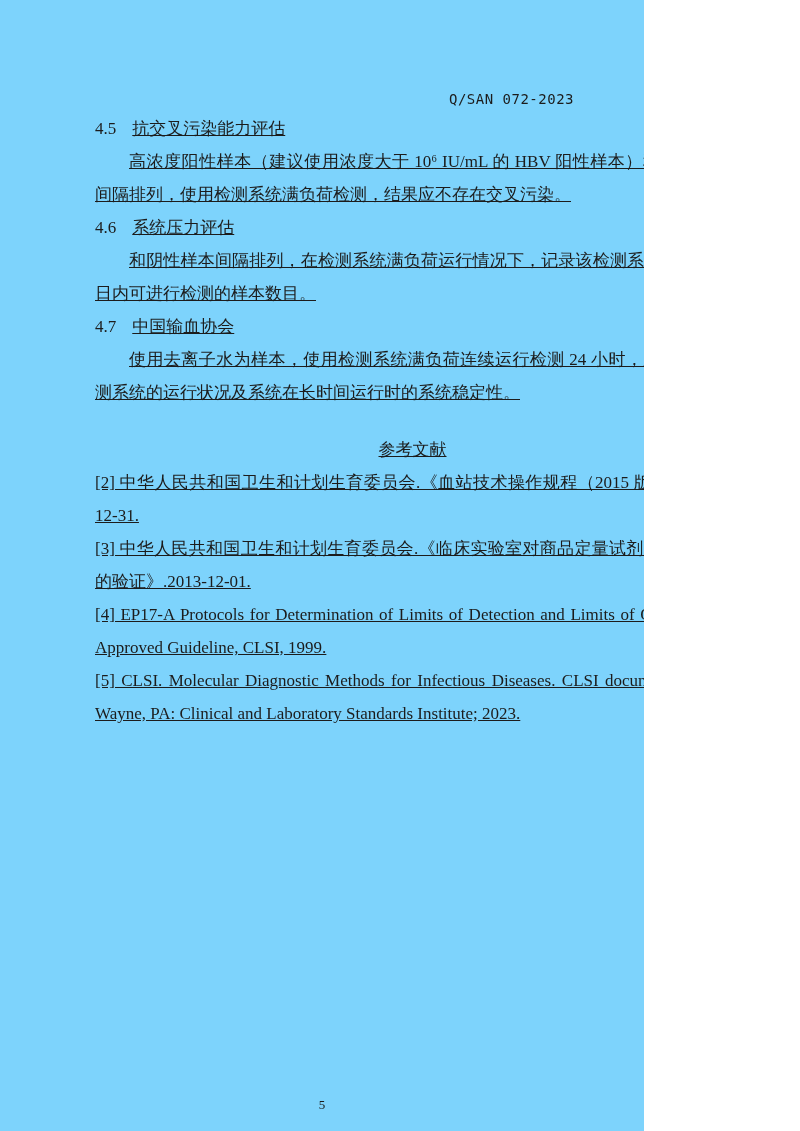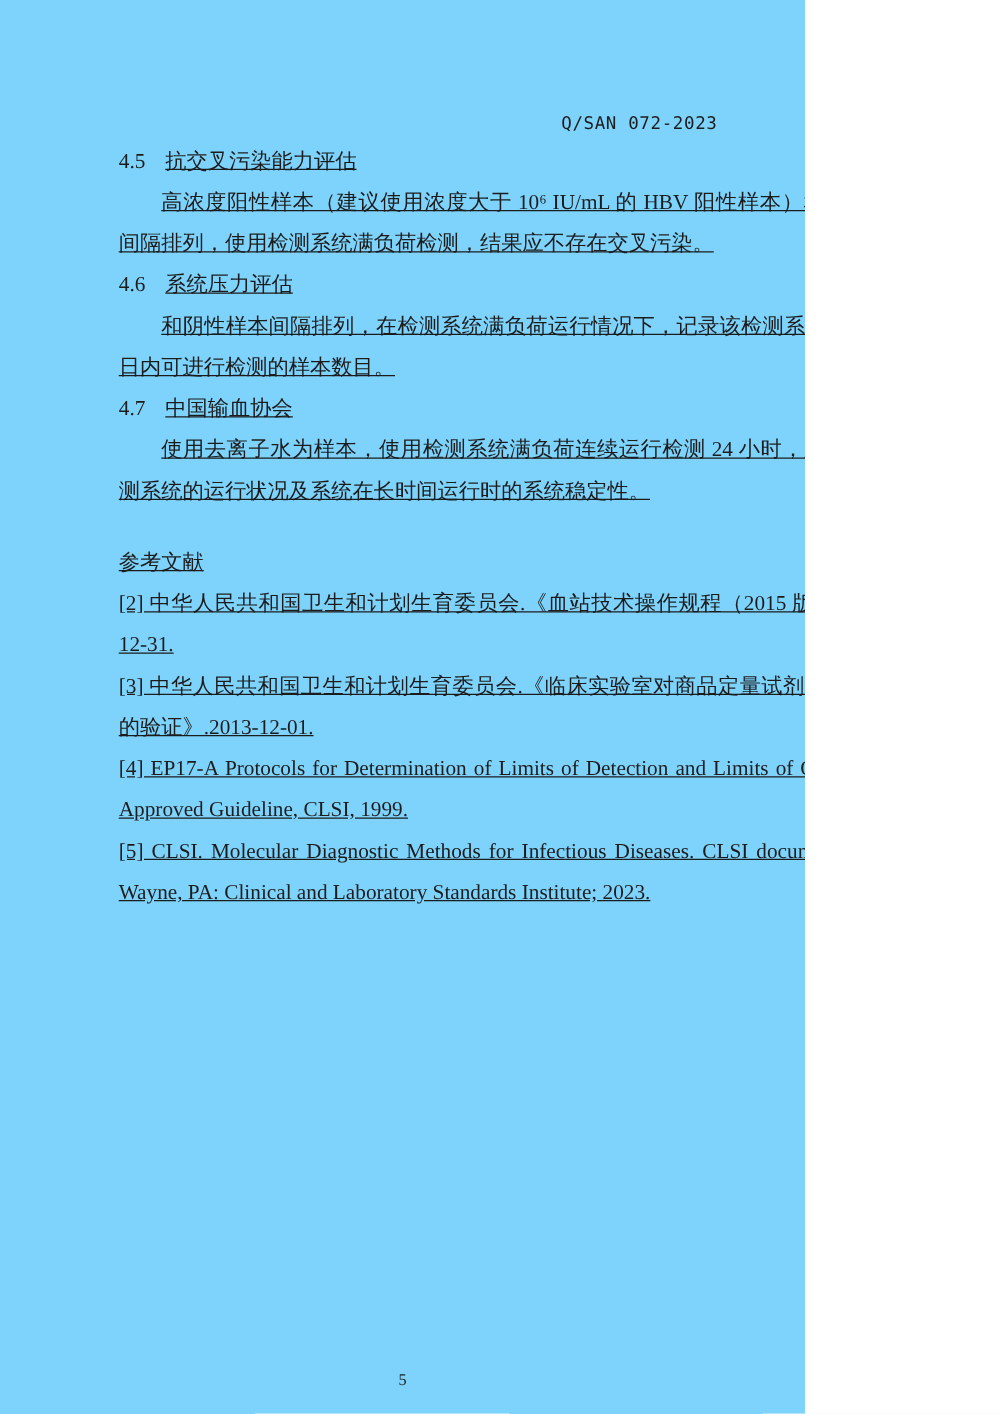--- a/index.html
+++ b/index.html
@@ -52,21 +52,21 @@
     line-height: 33px;
     margin: 0;
     text-indent: 2em;
     text-align: justify;
     text-justify: inter-ideograph;
   }
   .refs-heading {
     font-size: 17px;
     line-height: 33px;
     font-weight: normal;
-    text-align: left;
+    text-align: center;
     margin: 24px 0 0 0;
   }
   .ref-item {
     font-size: 17px;
     line-height: 33px;
     margin: 0;
     text-align: justify;
     text-justify: inter-ideograph;
   }
   .footer {

